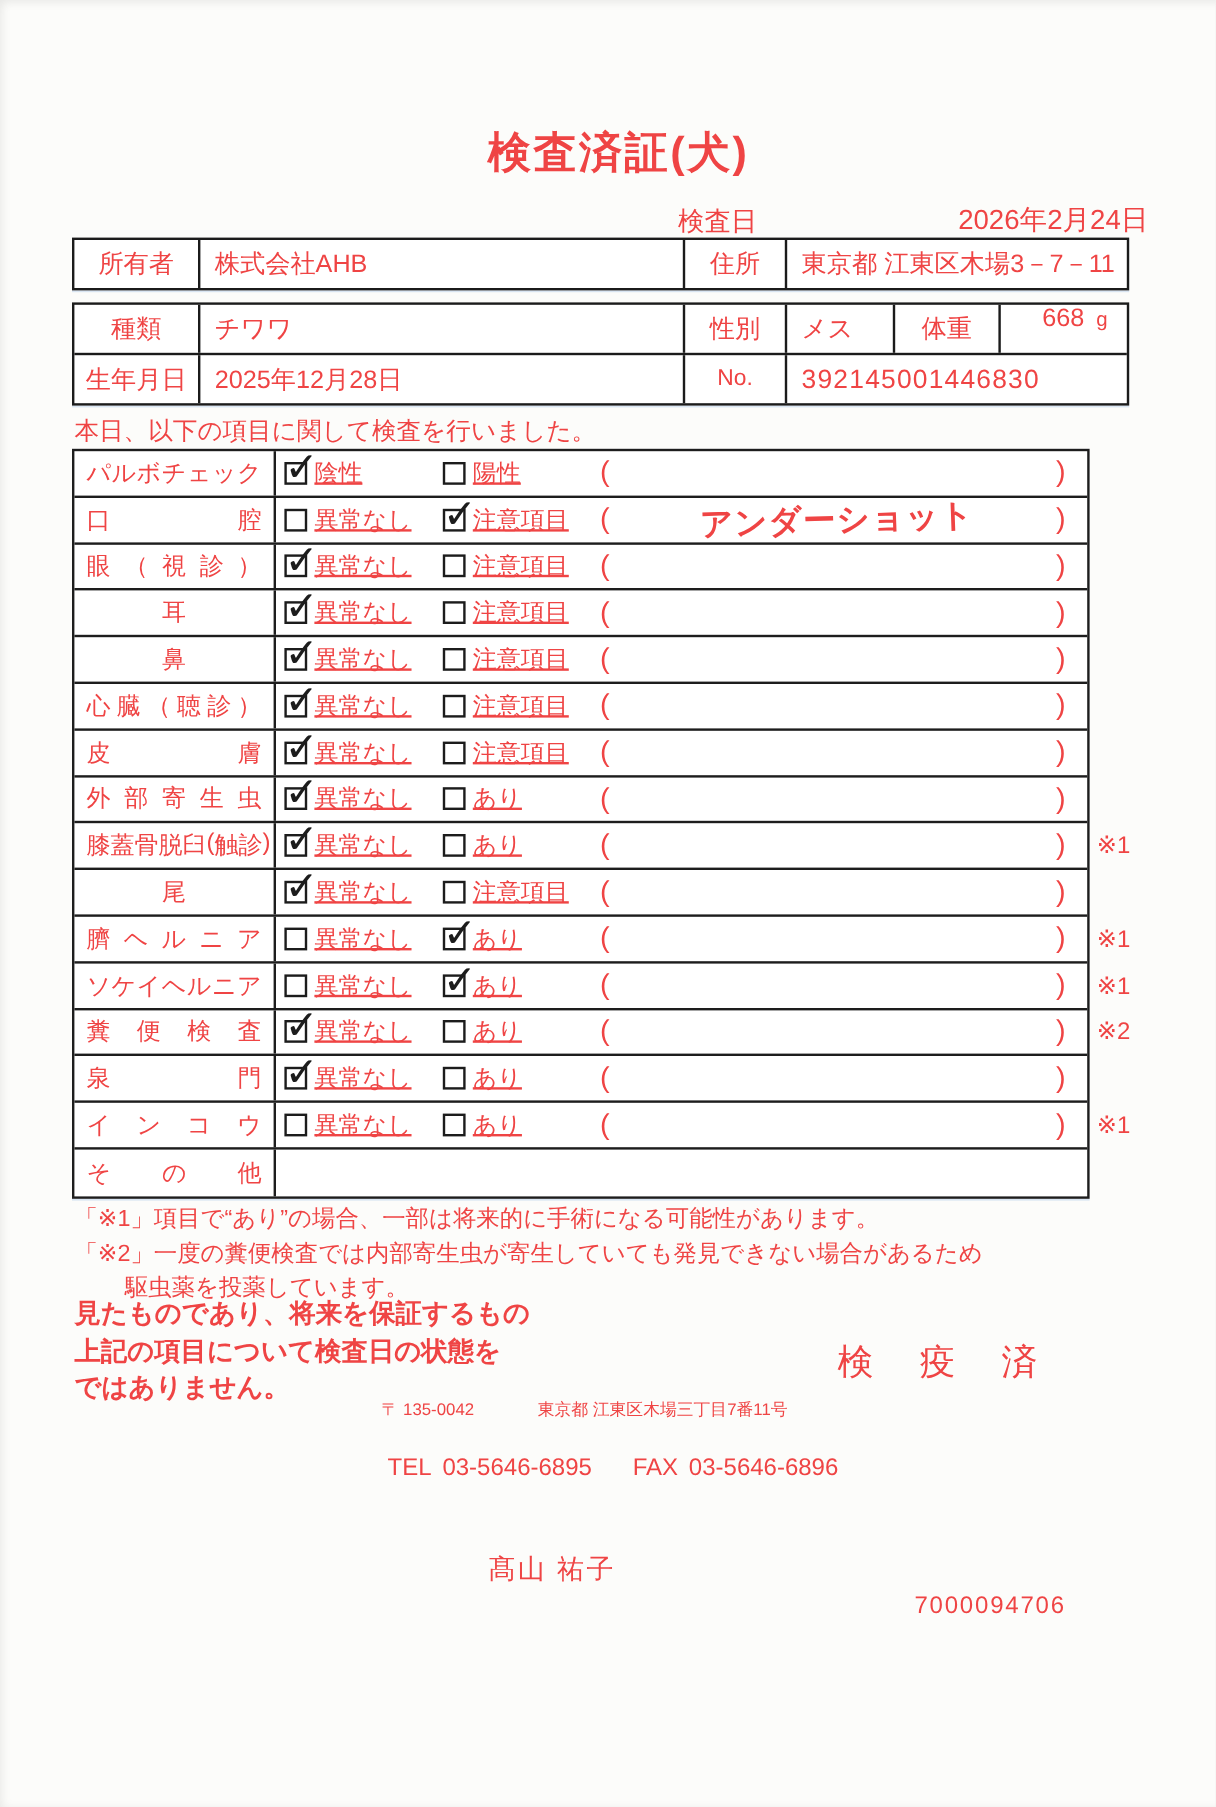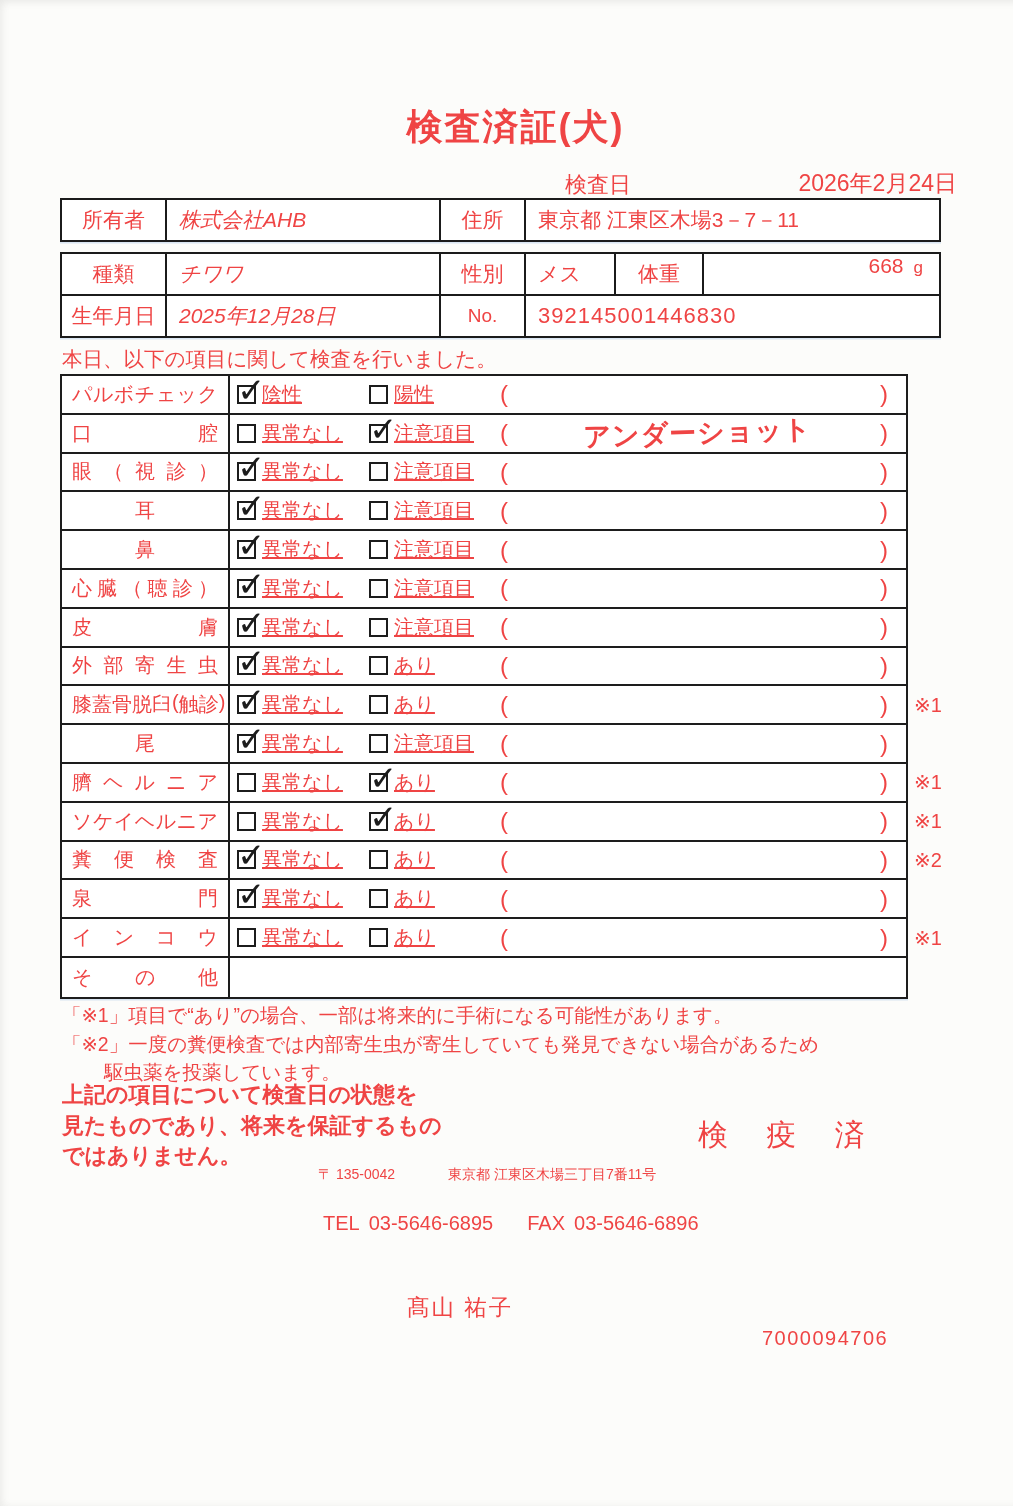--- a/index.html
+++ b/index.html
@@ -17,21 +17,21 @@
   
   .tbl{position:absolute;left:60px;width:881px;border:2.5px solid #1b1b1b;
     box-sizing:border-box;background:#fff;box-shadow:0 1.5px 0 rgba(110,160,220,.25);}
   .trow{display:flex;height:40px;}
   .trow + .trow{border-top:2px solid #1b1b1b;}
   .cell{border-right:2px solid #1b1b1b;display:flex;align-items:center;
     box-sizing:border-box;font-size:21px;overflow:hidden;}
   .cell:last-child{border-right:none;}
   .cell.lab{justify-content:center;flex:none;text-align:right;}
   .cell.val{padding-left:12px;}
-  .w105{width:105px;}.w340{width:274px;font-style:italic;}.w85{width:85px;}.w90{width:90px;}.w88{width:88px;}
+  .w105{width:105px;}.w340{width:404px;}.w85{width:85px;}.w90{width:90px;}.w88{width:88px;}
   .flex1{flex:1;}
   .weight-cell{flex:1;justify-content:flex-end;padding-right:16px;gap:10px;align-items:baseline;}
   .weight-unit{font-size:17px;}
   .no-label{font-size:19px;}
   .no-value{font-size:22px;letter-spacing:1px;}
 
   .intro{position:absolute;left:62px;top:345px;font-size:20.5px;}
 
   
   .check-table{position:absolute;left:60px;top:374px;width:848px;
@@ -493,22 +493,22 @@
       </div>
 
     </div>
     </div>
 
   <div class="fn" style="top:1002px;">「※1」項目で“あり”の場合、一部は将来的に手術になる可能性があります。</div>
   <div class="fn" style="top:1031px;">「※2」一度の糞便検査では内部寄生虫が寄生していても発見できない場合があるため</div>
   <div class="fn fn-indent" style="top:1059px;">駆虫薬を投薬しています。</div>
 
   <div class="disclaimer">
+    <div>見たものであり、将来を保証するもの</div>
     <div>上記の項目について検査日の状態を</div>
-    <div>見たものであり、将来を保証するもの</div>
     <div>ではありません。</div>
   </div>
 
   <div class="stamp">検 疫 済</div>
 
   <div class="postal-line">
     <span>〒 135-0042</span>
     <span>東京都 江東区木場三丁目7番11号</span>
   </div>
   <div class="tel-line">

